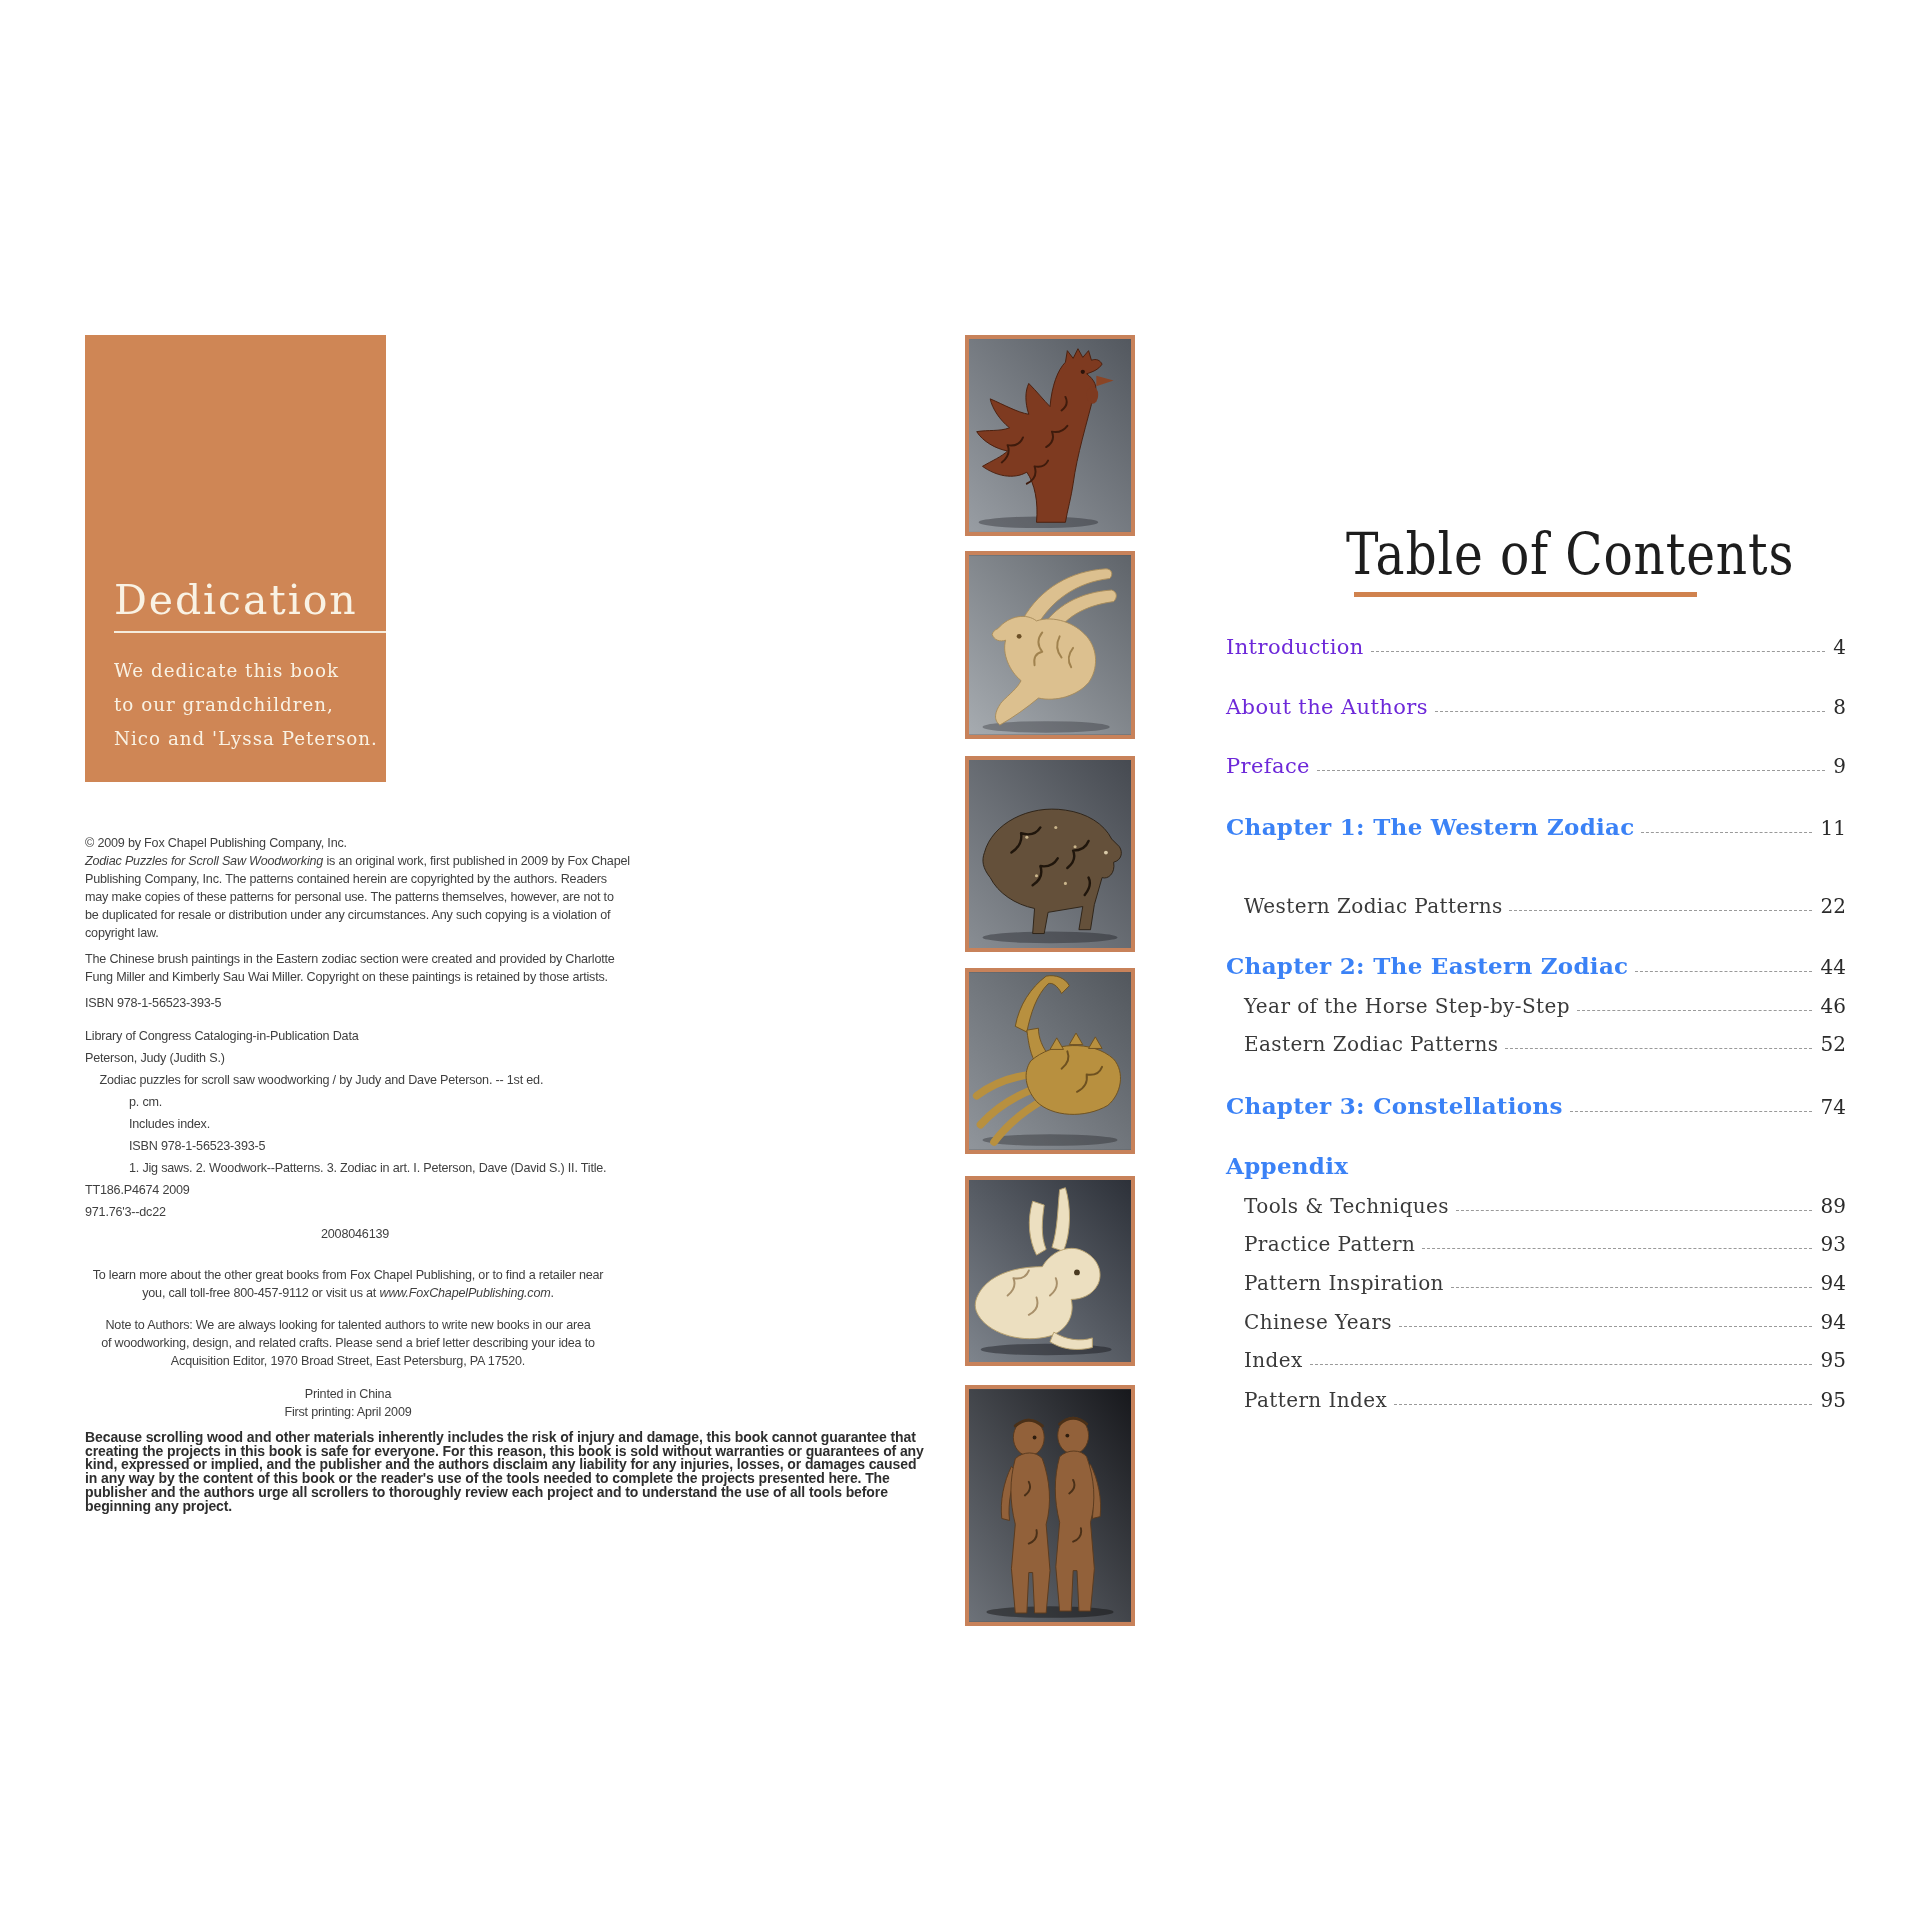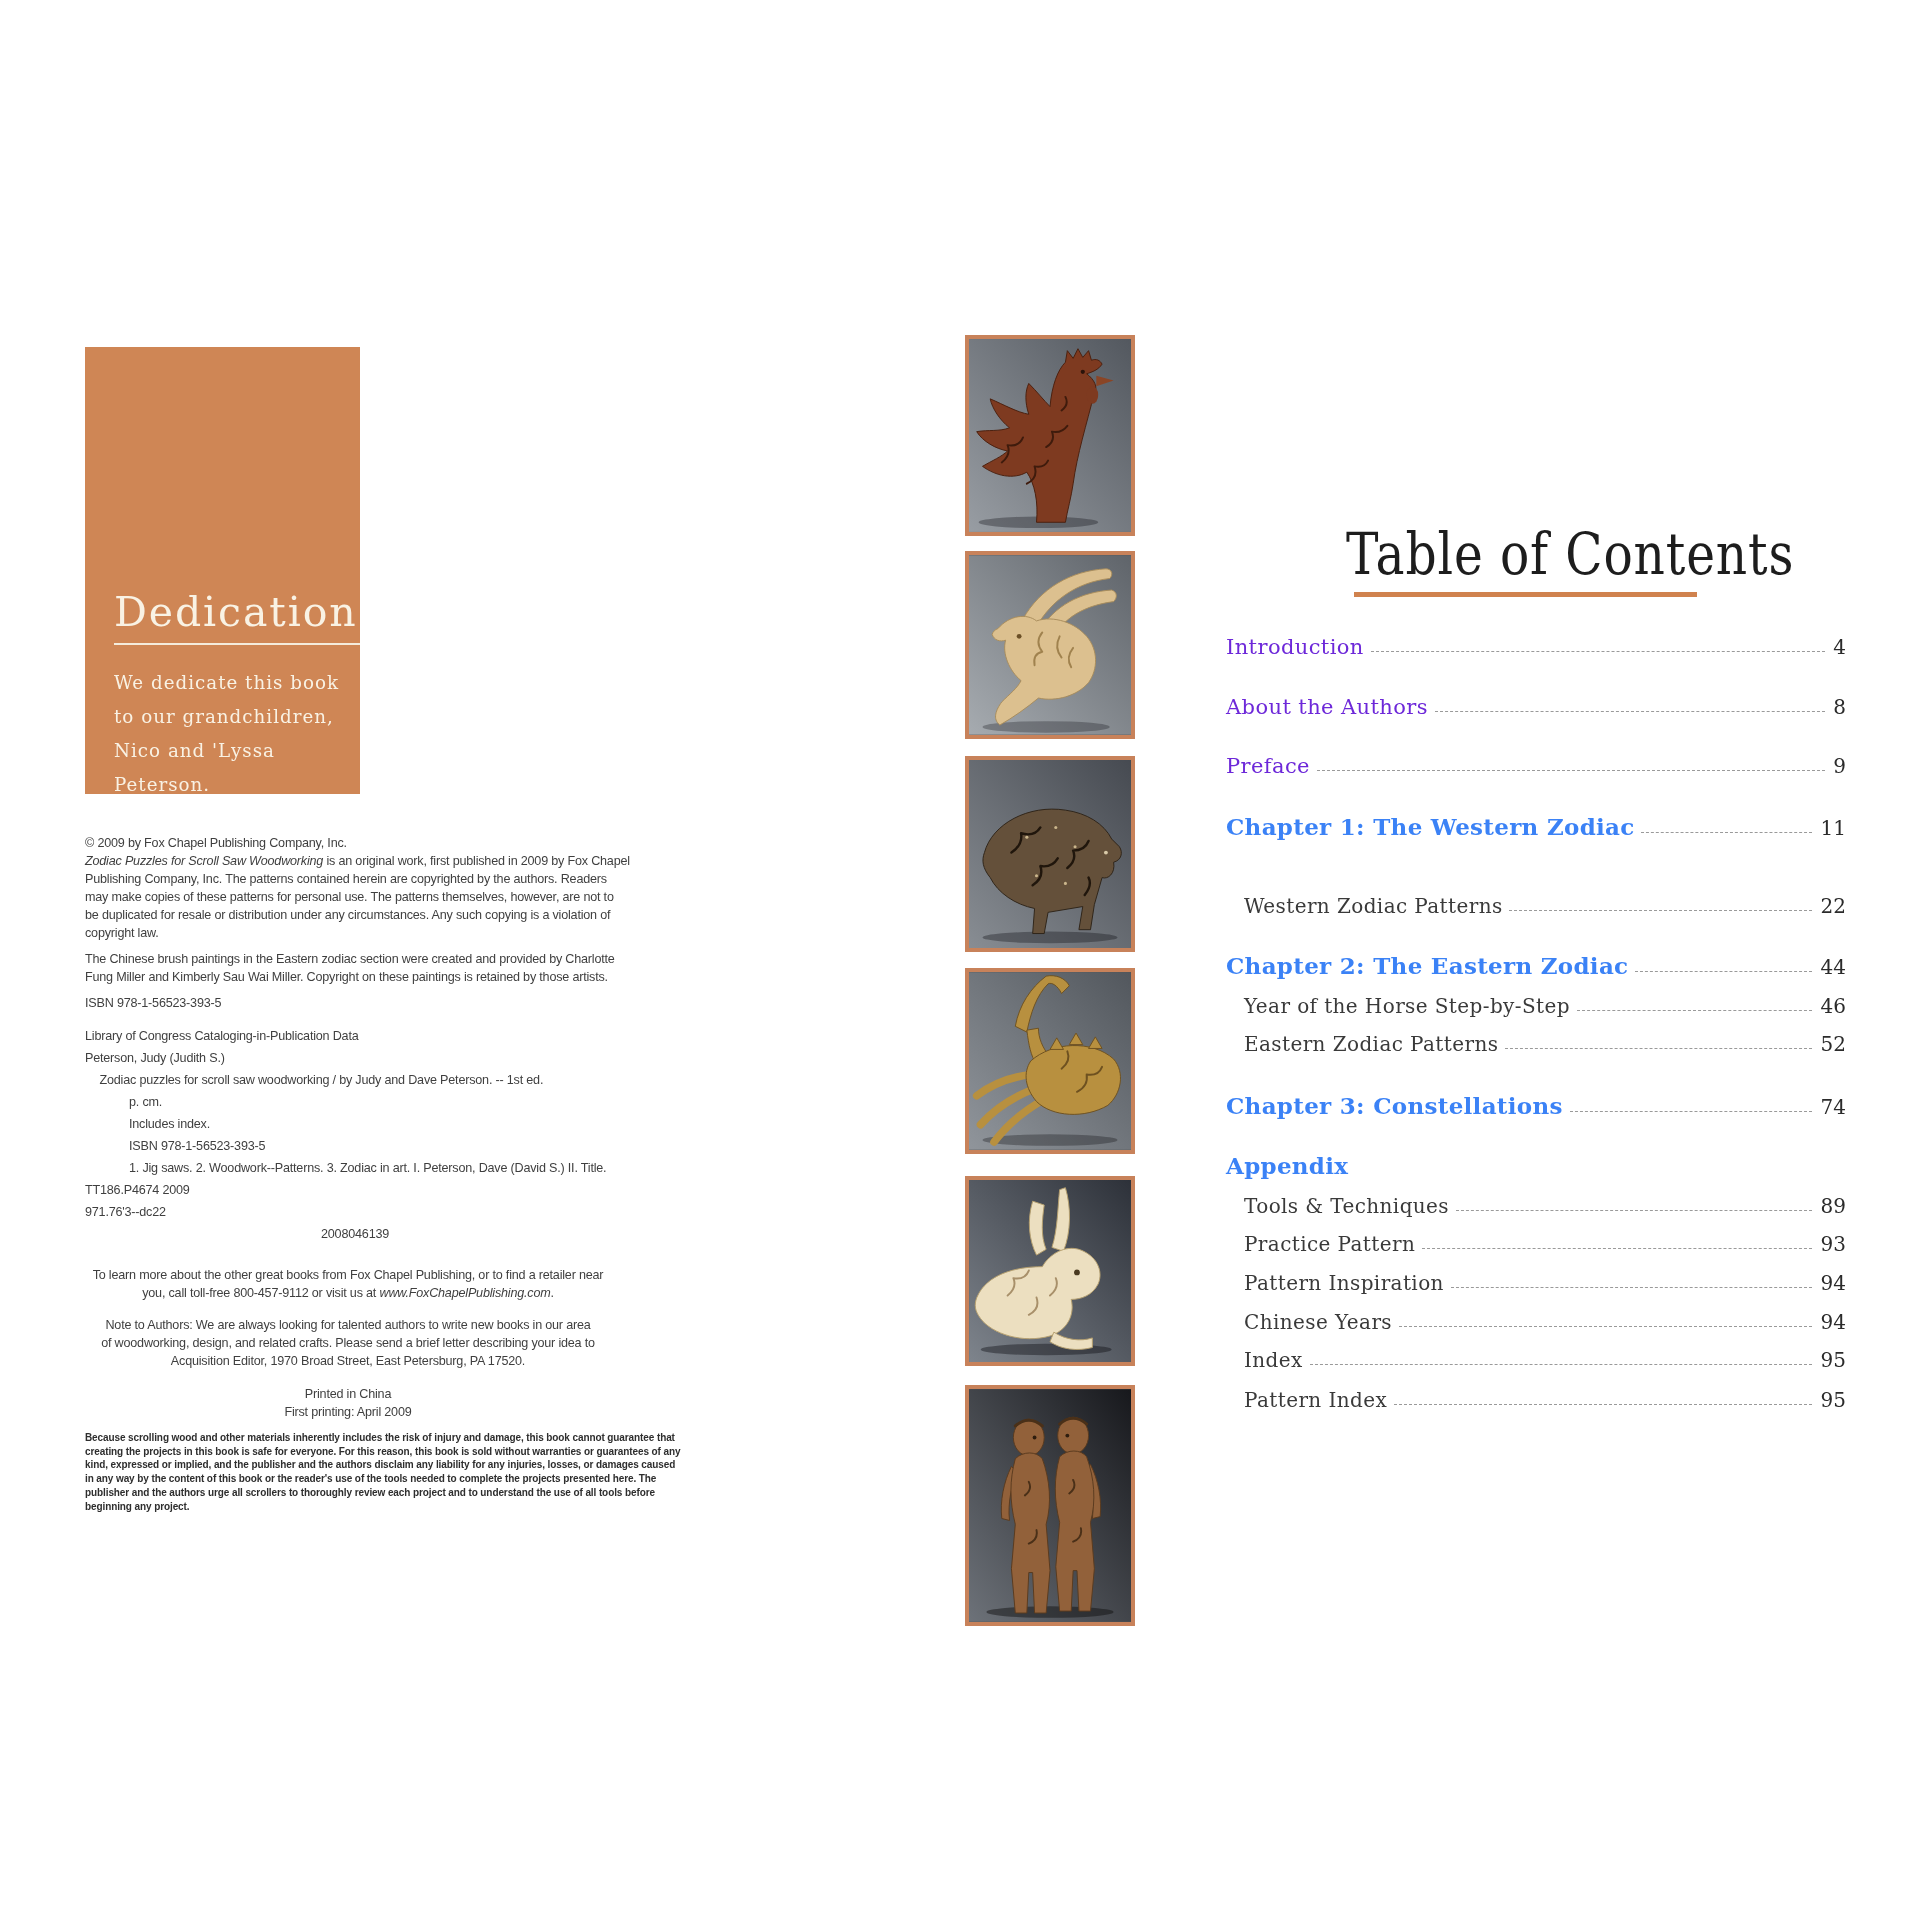--- a/index.html
+++ b/index.html
@@ -1,40 +1,40 @@
 <!DOCTYPE html>
 <html><head>
 <meta charset="utf-8">
 <style>
   html,body{margin:0;padding:0;background:#e8e8e8;}
   .canvas{position:relative;width:1931px;height:1931px;background:#ffffff;overflow:hidden;
           font-family:"Liberation Sans",sans-serif;color:#3b3b3b;}
 
   
-  .dedication{position:absolute;left:85px;top:347px;width:275px;height:447px;background:#cf8655;}
+  .dedication{position:absolute;left:85px;top:335px;width:301px;height:447px;background:#cf8655;}
   .ded-title{margin:0;padding:243px 0 0 29px;font-family:"DejaVu Serif",serif;font-weight:400;
              font-size:41px;line-height:44px;color:#f9f2e4;letter-spacing:1.9px;transform-origin:left bottom;}
   .ded-rule{height:1.9px;background:#f5ecdc;margin:8.7px 0 0 29px;}
   .ded-body{margin:21px 0 0 29px;}
   .ded-line{margin:0;font-family:"DejaVu Serif",serif;font-size:18.3px;line-height:34px;
             color:#f9f2e4;letter-spacing:1px;}
 
   
   .colophon{position:absolute;left:85px;top:832px;width:526px;font-size:12.6px;line-height:18px;
             letter-spacing:-0.2px;color:#3f3f3f;}
   .colophon p{margin:0;}
   .abs{position:absolute;left:0;}
   .blk-line{display:block;white-space:nowrap;}
   .loc{line-height:22px;}
   .ind1{padding-left:14.5px;}
   .ind2{padding-left:44px;}
   .loc-number{padding-left:236px;}
   .centered{width:526px;text-align:center;}
   .centered .gap{margin-top:13.5px;}
-  .disclaimer{font-weight:bold;font-size:10px;line-height:13.7px;letter-spacing:-0.1px;color:#2e2e2e;}
+  .disclaimer{font-weight:bold;font-size:14px;line-height:13.7px;letter-spacing:-0.1px;color:#2e2e2e;}
   .disclaimer span{display:block;white-space:nowrap;}
   i{font-style:italic;}
 
   
   .photo{position:absolute;left:965px;width:162px;margin:0;border:4.8px solid #c8825a;
          background:#555;font-size:0;}
   .photo svg{display:block;}
 
   
   .toc-title{position:absolute;left:1346px;top:523px;margin:0;font-family:"DejaVu Serif",serif;

